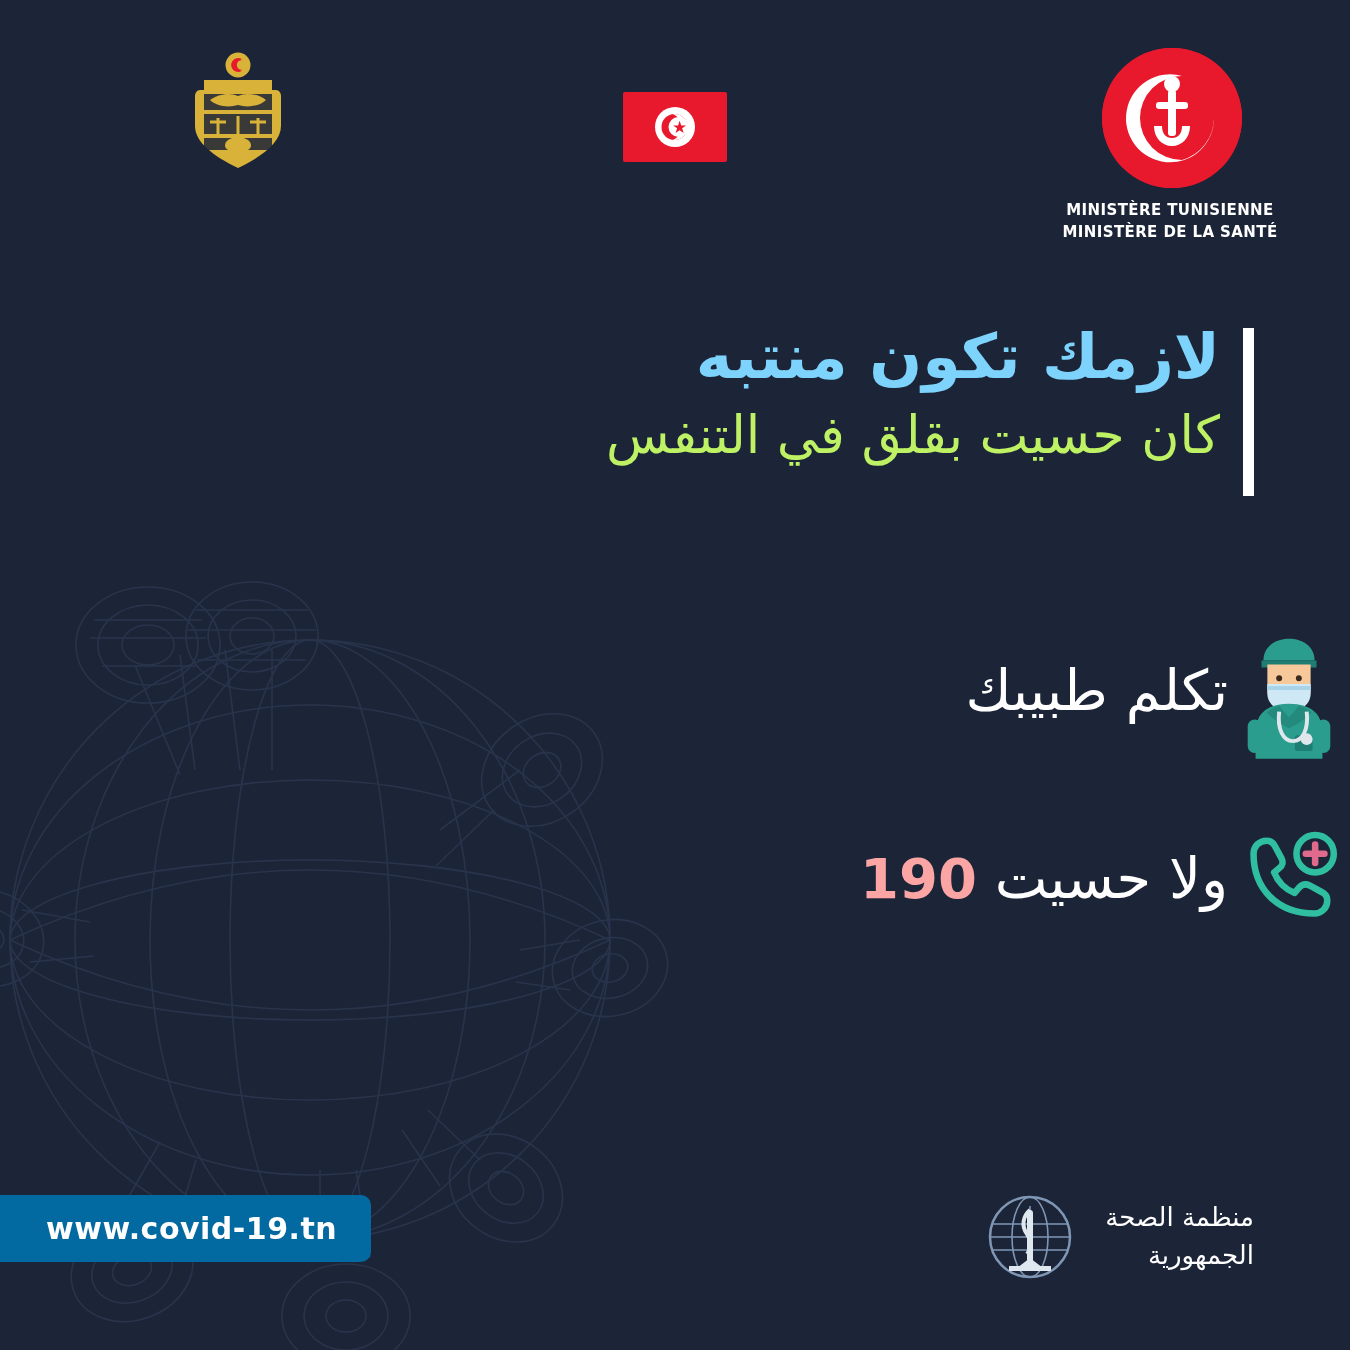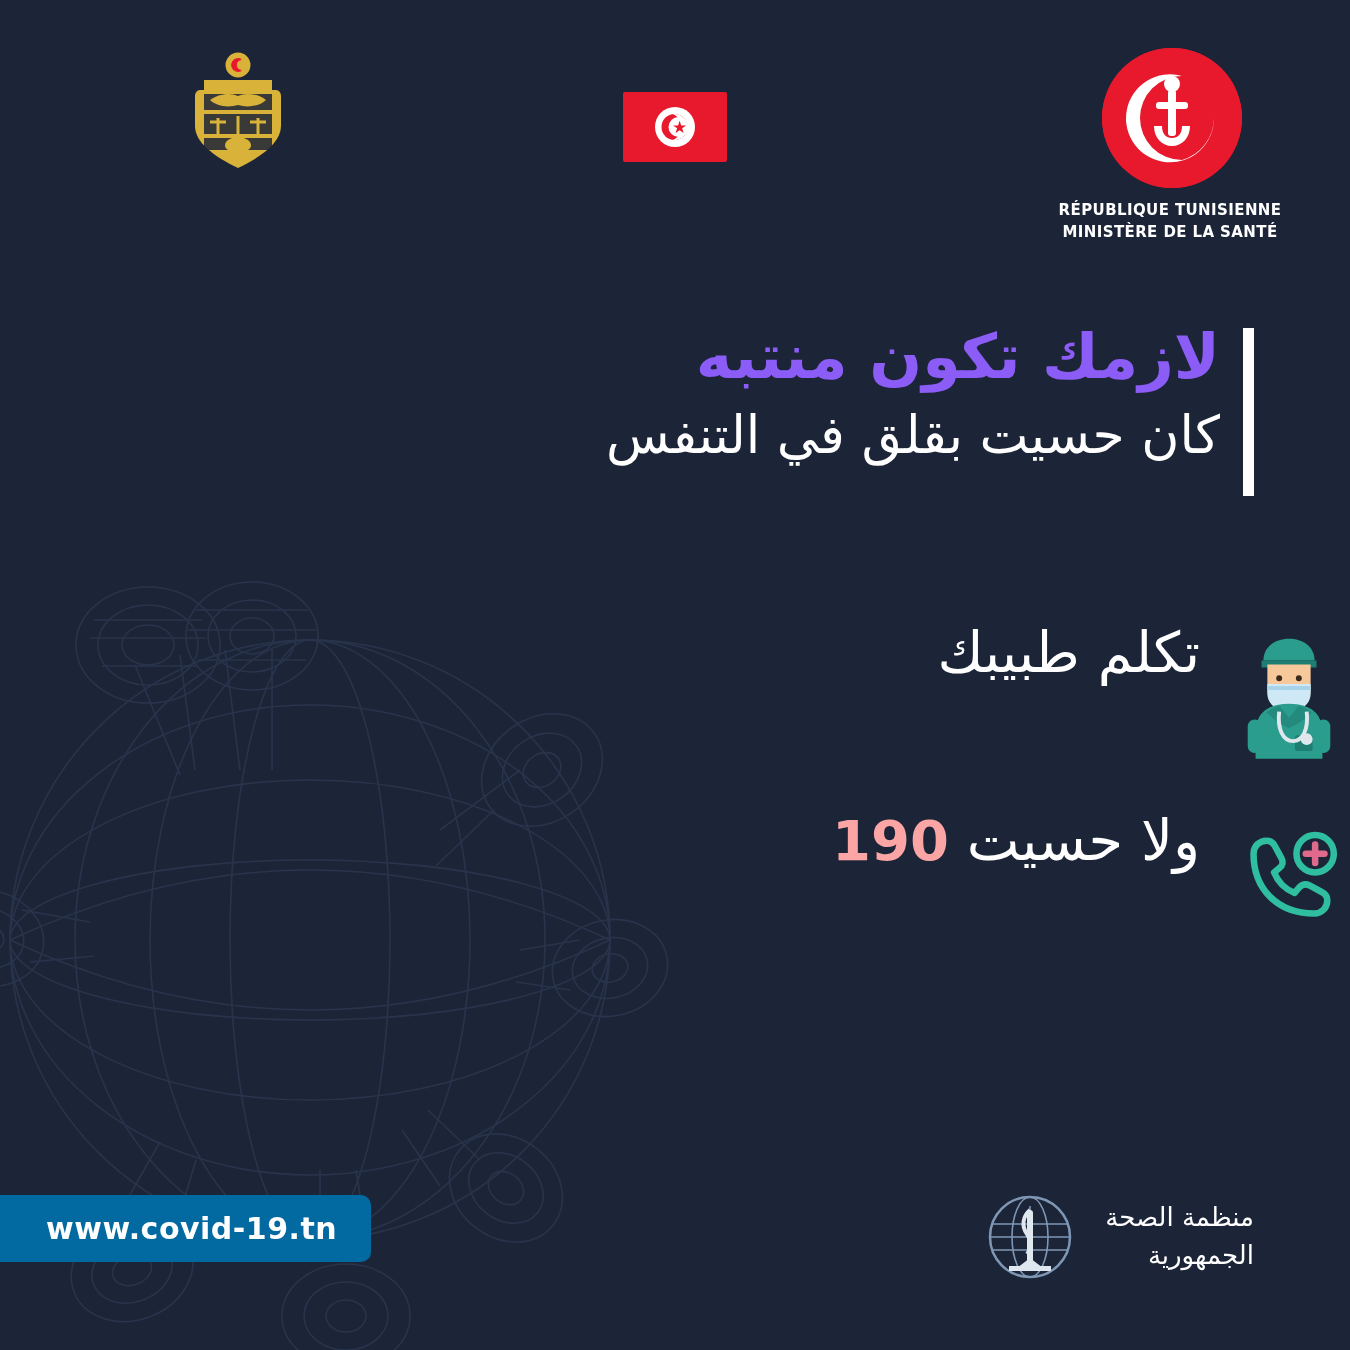--- a/index.html
+++ b/index.html
@@ -147,46 +147,46 @@
   .headline::after {
     content: "";
     position: absolute;
     right: 0;
     top: 10px;
     width: 11px;
     height: 168px;
     background: #ffffff;
   }
   .headline .line1 {
-    color: #8b5cf6;
+    color: #7dd3fc;
     font-size: 62px;
     font-weight: bold;
     line-height: 1.25;
     letter-spacing: 0px;
   }
   .headline .line2 {
-    color: #ffffff;
+    color: #bef264;
     font-size: 52px;
     font-weight: normal;
     line-height: 1.35;
     margin-top: 4px;
   }
 
   
   .actions {
     position: absolute;
     top: 620px;
     right: 0;
     width: 1250px;
   }
   .action-row {
     display: flex;
     flex-direction: row;
+    align-items: center;
     justify-content: flex-start;
-    gap: 28px;
     margin-bottom: 48px;
   }
   .action-icon {
     width: 122px;
     height: 140px;
     flex: 0 0 auto;
     display: flex;
     align-items: center;
     justify-content: center;
   }
@@ -319,21 +319,21 @@
           <path d="M112 70a44 44 0 1 1-32-42 36 36 0 1 0 0 84 44 44 0 0 0 32-42z" fill="#ffffff"></path>
           <g fill="#ffffff">
             <circle cx="70" cy="36" r="8"></circle>
             <rect x="66" y="42" width="8" height="46" rx="3"></rect>
             <rect x="54" y="54" width="32" height="7" rx="3"></rect>
             <path d="M52 78c0 12 8 20 18 20s18-8 18-20h-8c0 8-4 12-10 12s-10-4-10-12z"></path>
           </g>
         </svg>
       </div>
       <div class="moh-text">
-        <div>RÉPUBLIQUE TUNISIENNE</div>
+        <div>MINISTÈRE TUNISIENNE</div>
         <div>MINISTÈRE DE LA SANTÉ</div>
       </div>
     </div>
 
     <div class="flag">
       <div class="disc"></div>
       <div class="crescent"></div>
       <div class="star">★</div>
     </div>
 

